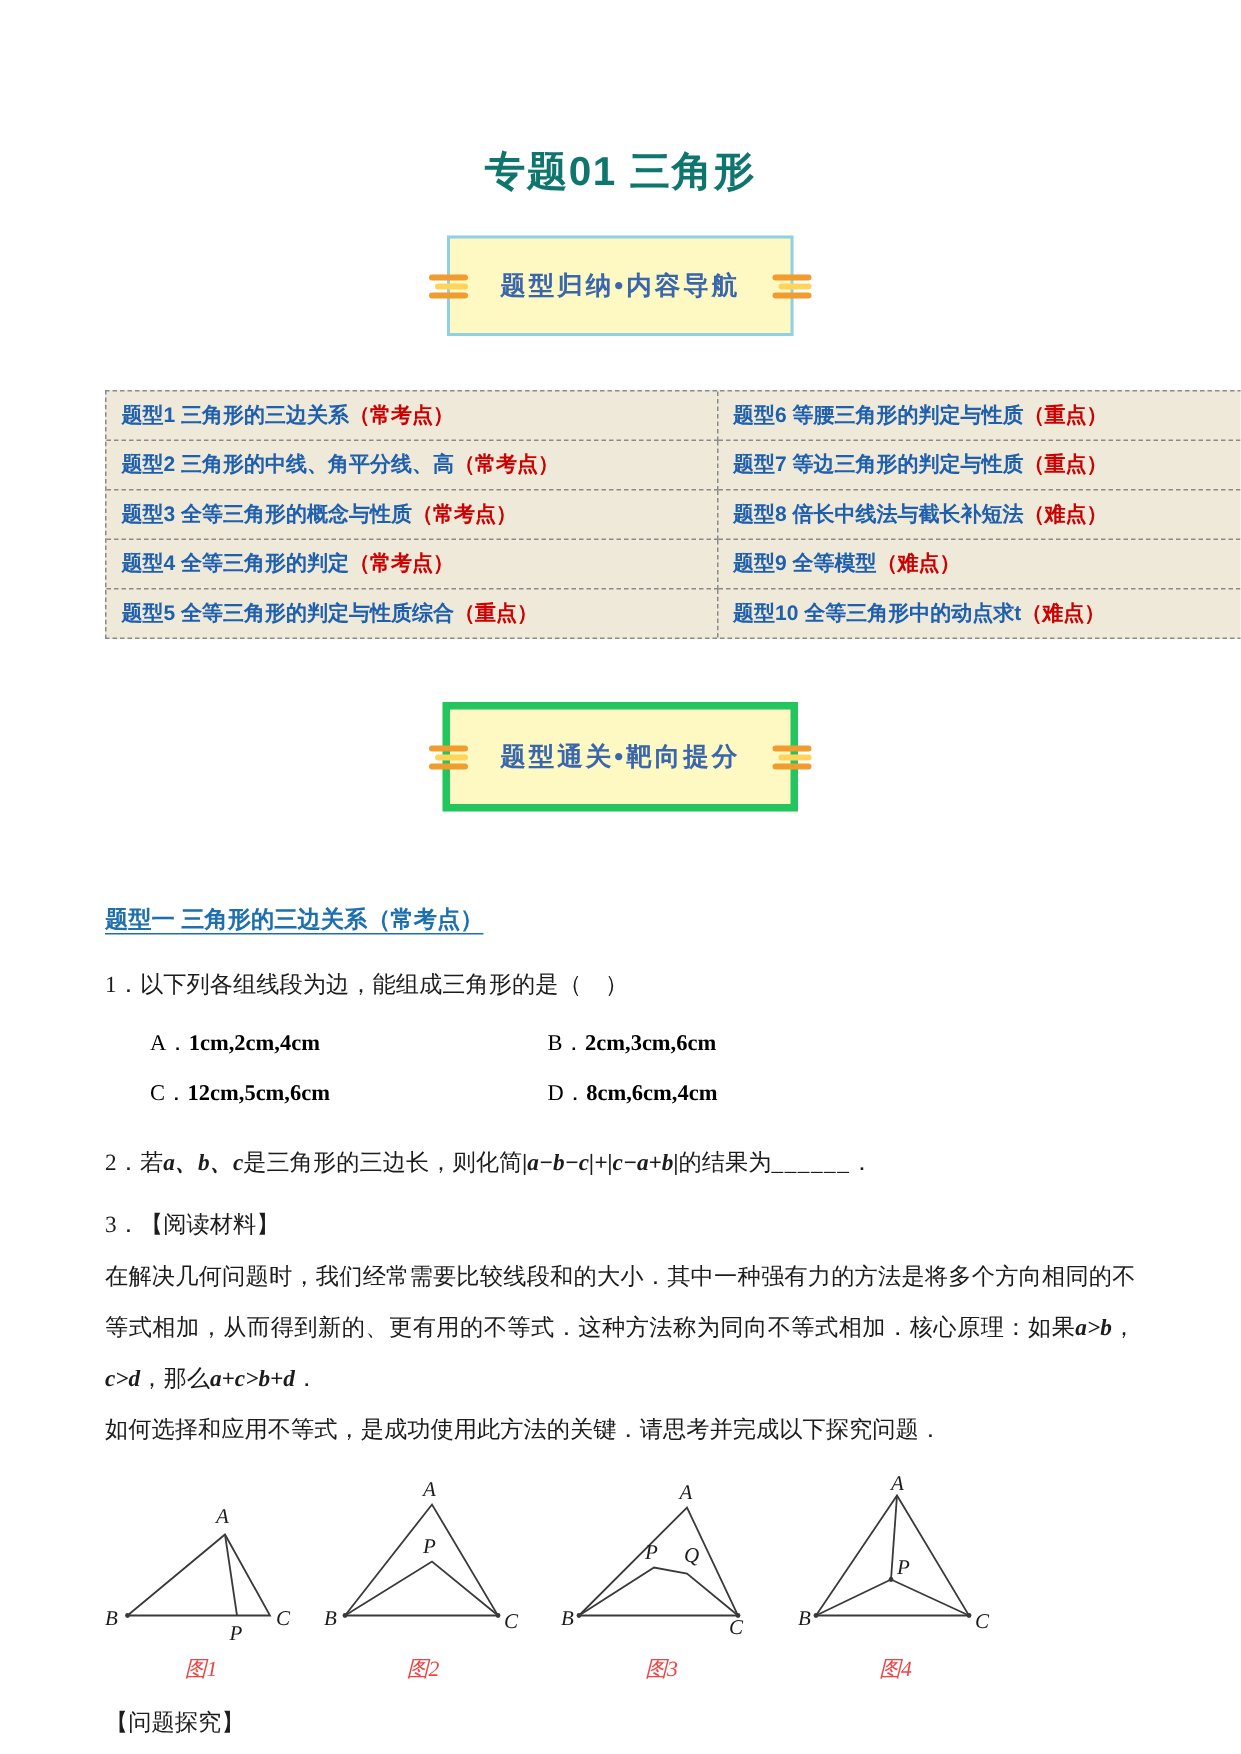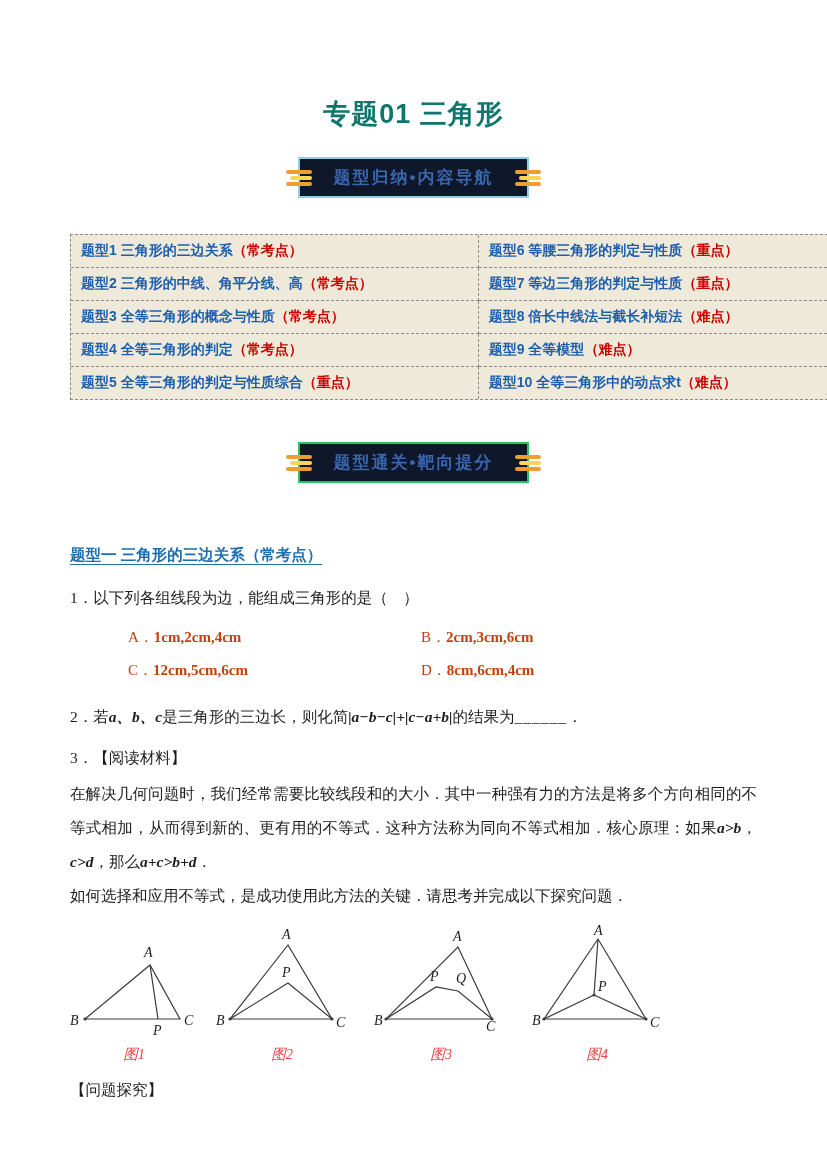--- a/index.html
+++ b/index.html
@@ -17,26 +17,26 @@
     font-family:"Liberation Sans","DejaVu Sans",sans-serif;
     font-size:27px; font-weight:bold; color:#0f766e; letter-spacing:1px;
   }
 
   
   .banner-wrap { text-align:center; }
   .banner-wrap.first { margin-top:25px; }
   .banner-wrap.second { margin-top:42px; }
   .banner {
     position:relative; display:inline-block;
-    padding:7px 34px; background:#0f172a;
+    padding:20px 34px; background:#fef9c3;
     font-family:"Liberation Sans","DejaVu Sans",sans-serif;
     font-size:17px; font-weight:bold; color:#3a66ae; letter-spacing:2px;
   }
   .banner.blue-border { border:2px solid #8fd0e6; }
-  .banner.gray-border { border:2px solid #22c55e; }
+  .banner.gray-border { border:5px solid #22c55e; }
   .deco { position:absolute; top:50%; transform:translateY(-50%);
           display:flex; flex-direction:column; gap:2px; }
   .deco.left  { left:-14px; }
   .deco.right { right:-14px; }
   .deco span { display:block; height:4px; border-radius:2px; }
   .deco .bar1 { width:26px; background:#f09c2e; }
   .deco .bar2 { width:22px; background:#ffd45a; margin-left:4px; }
   .deco .bar3 { width:26px; background:#f09c2e; }
 
   
@@ -61,21 +61,21 @@
     font-family:"Liberation Sans","DejaVu Sans",sans-serif;
     font-size:15.5px; font-weight:bold; color:#1e6fae;
     text-decoration:underline; text-underline-offset:4px;
     display:inline-block;
   }
 
   
   .q-stem { margin-top:22px; font-size:15.5px; color:#1c1c1c; }
   .options { margin-top:12px; }
   .option-row { display:flex; margin-left:30px; margin-top:0; height:33px; align-items:center; }
-  .option { width:265px; font-size:15px; color:#c2410c;margin-left:28px; }
+  .option { width:265px; font-size:15px; color:#000000; }
   .option .letter { font-family:"Liberation Serif",serif; }
   .option .value { font-weight:bold; }
   .math { font-style:italic; font-weight:bold; font-family:"Liberation Serif","DejaVu Serif",serif; }
   .blank { letter-spacing:1px; }
 
   .para { margin-top:8px; font-size:15.5px; line-height:34px; text-align:justify; color:#1c1c1c; }
   .para2 { margin-top:2px; font-size:15.5px; line-height:30px; color:#1c1c1c; }
 
   
   .figures-row { margin-top:14px; display:flex; align-items:flex-end; }

